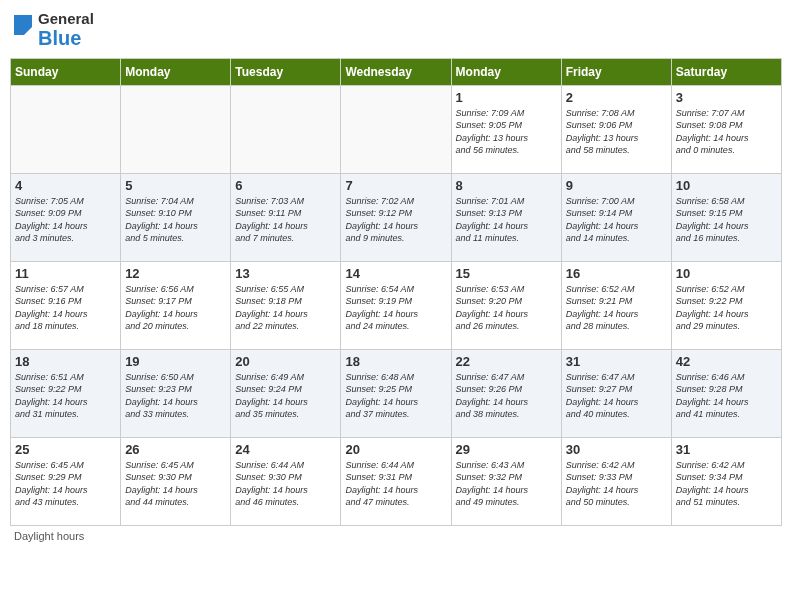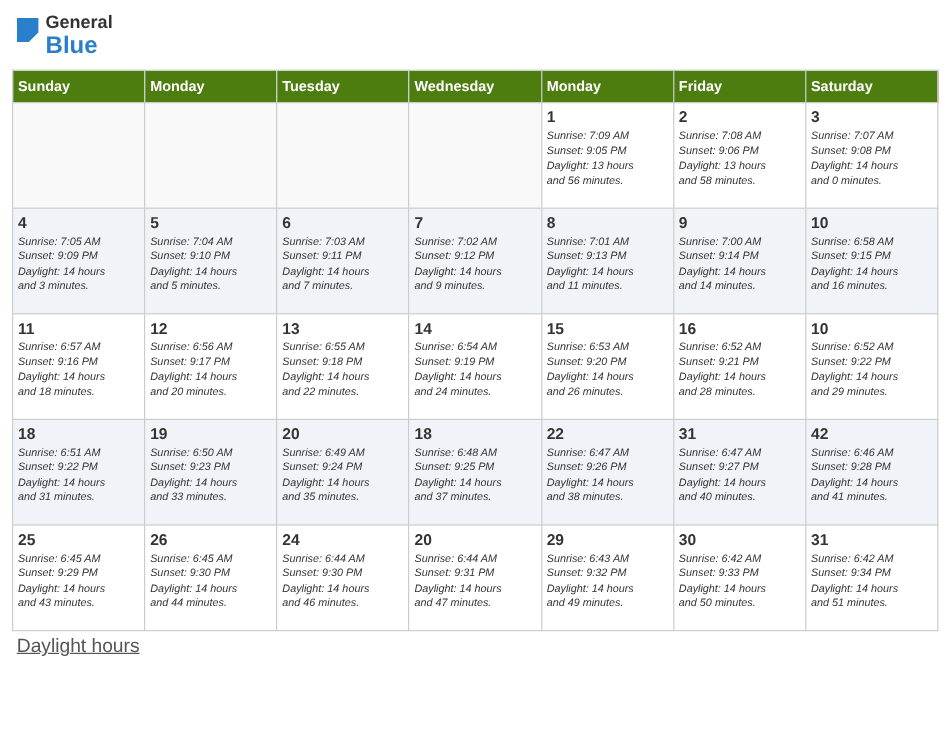--- a/index.html
+++ b/index.html
@@ -69,25 +69,24 @@
       display: block;
       margin-bottom: 2px;
     }
     .day-info {
       font-size: 9px;
       color: #333;
       line-height: 1.35;
       font-style: italic;
     }
     .footer-note {
-      font-size: 16px;
+      font-size: 11px;
       color: #555;
       margin-top: 4px;
       padding-left: 4px;
-      text-decoration: underline;
     }
   </style>
 </head>
 <body>
 
 <div class="header">
   <div class="logo">
     <div style="display:flex;align-items:center;">
       <svg width="20" height="30" viewBox="0 0 20 30">
         <polygon points="0,0 18,0 18,12 10,20 0,20" fill="#2a7fcb"></polygon>

